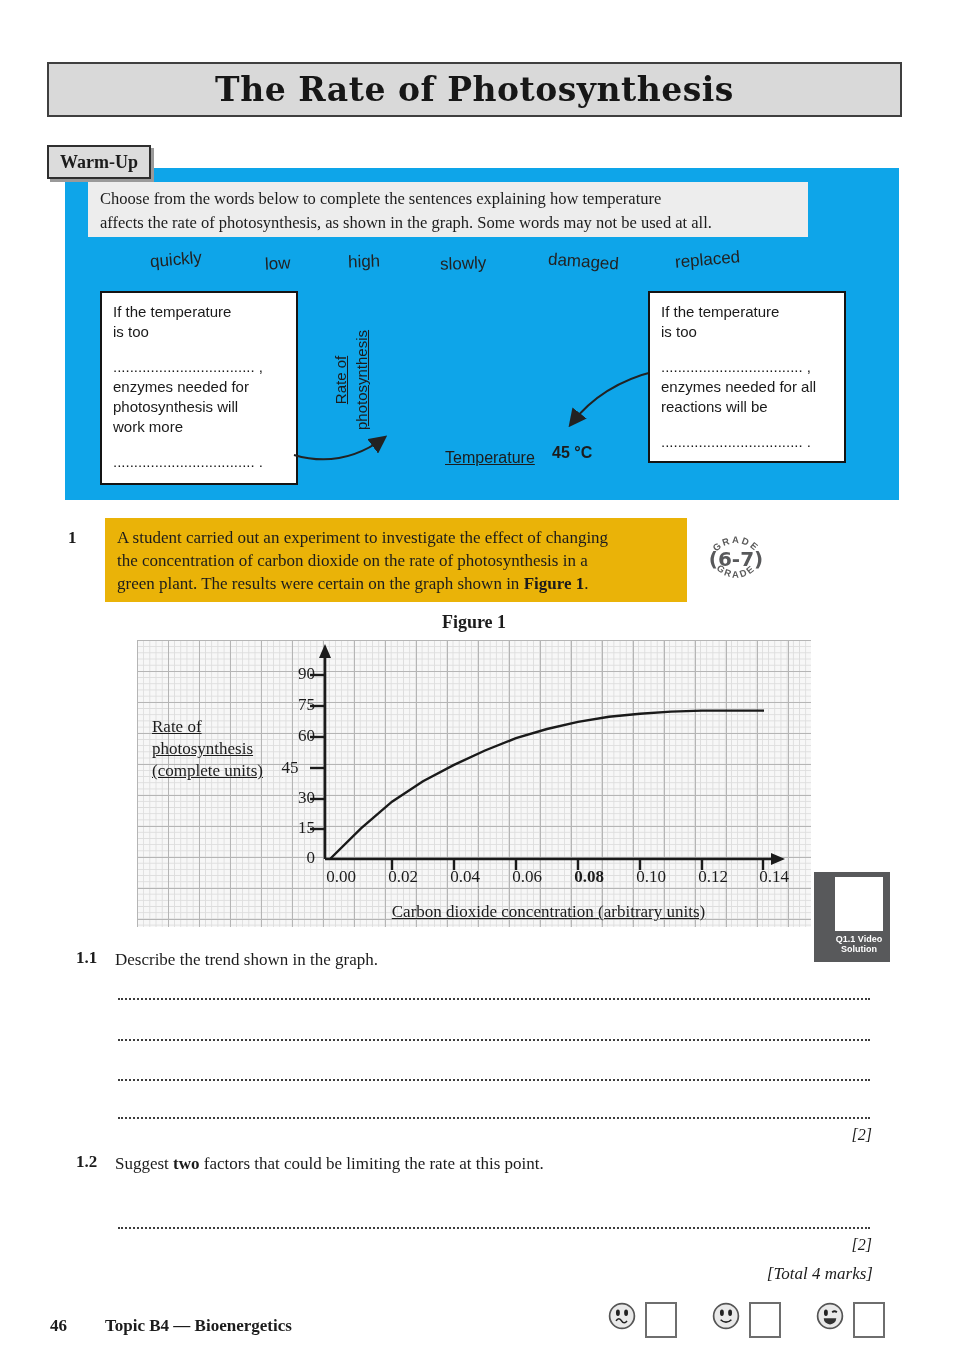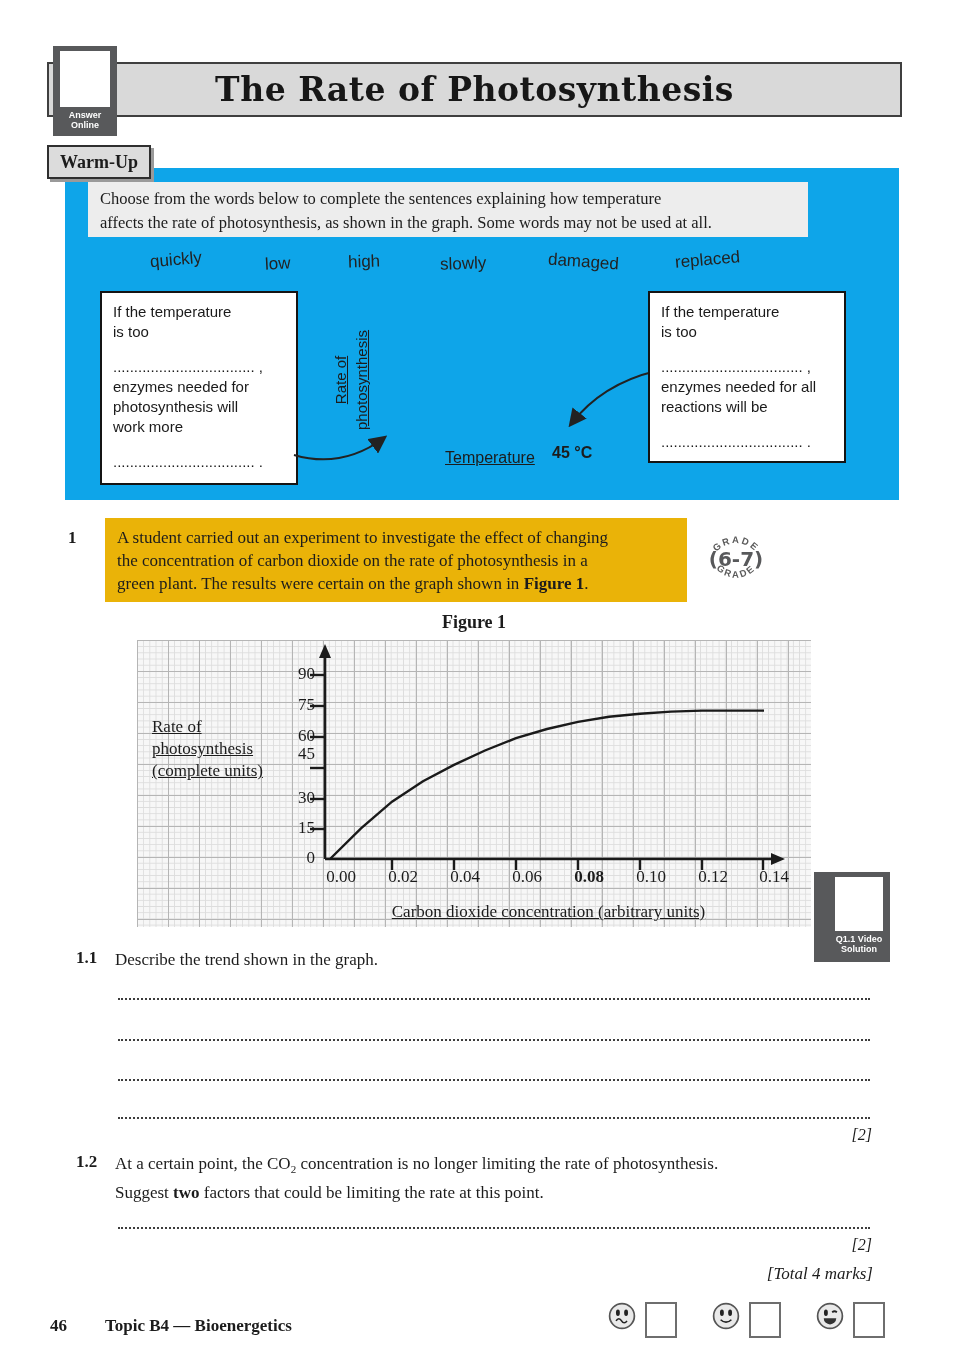--- a/index.html
+++ b/index.html
@@ -82,27 +82,20 @@
   .smiley-group{top:1302px;display:flex;align-items:flex-start;gap:9px;}
   .checkbox{width:28px;height:32px;background:#fff;border:2px solid #6e6e6e;}
 </style>
 </head>
 <body>
 
 <div class="page">
 
   <div class="abs header-bar">
     <div class="header-title">The Rate of Photosynthesis</div>
-  </div>
-  <div class="abs qr-box" style="left:53px;top:46px;width:64px;height:90px;z-index:4;">
-    <div class="qr-white" style="width:50px;height:56px;"></div>
-    <div class="qr-caption">
-      <div>Answer</div>
-      <div>Online</div>
-    </div>
   </div>
 
   <div class="abs warmup-tag">Warm-Up</div>
   <div class="abs warmup-panel">
     <div class="abs instruction-box">
       <div>Choose from the words below to complete the sentences explaining how temperature</div>
       <div>affects the rate of photosynthesis, as shown in the graph.  Some words may not be used at all.</div>
     </div>
     <div class="abs word-bank" style="left:0;top:82px;width:815px;height:30px;">
       <span class="wb0">quickly</span>
@@ -214,21 +207,21 @@
           <line x1="441" y1="219" x2="441" y2="230"></line>
         <line x1="503" y1="219" x2="503" y2="230"></line>
           <line x1="565" y1="219" x2="565" y2="230"></line>
         <line x1="626" y1="219" x2="626" y2="230"></line>
       </g>
       <path id="fig1-curve" d="M193.0,219.0 L224.0,188.3 L255.0,161.7 L286.0,141.2 L317.0,124.9 L348.0,110.5 L379.0,98.2 L410.0,89.0 L441.0,81.9 L472.0,76.8 L503.0,73.7 L534.0,71.6 L565.0,70.6 L596.0,70.6 L627.0,70.6" fill="none" stroke="#1a1a1a" stroke-width="2.4"></path>
     </svg>
     <span class="ytick" style="top:24px;">90</span>
     <span class="ytick" style="top:55px;">75</span>
     <span class="ytick" style="top:86px;">60</span>
-    <span class="ytick" style="top:104px;">45</span>
+    <span class="ytick" style="top:118px;text-align:center;">45</span>
     <span class="ytick" style="top:148px;">30</span>
     <span class="ytick" style="top:178px;">15</span>
     <span class="ytick" style="top:208px;">0</span>
     <span class="xtick" style="left:167px;">0.00</span>
     <span class="xtick" style="left:229px;">0.02</span>
     <span class="xtick" style="left:291px;">0.04</span>
     <span class="xtick" style="left:353px;">0.06</span>
     <span class="xtick" style="left:415px;font-weight:bold;">0.08</span>
     <span class="xtick" style="left:477px;">0.10</span>
     <span class="xtick" style="left:539px;">0.12</span>
@@ -253,21 +246,20 @@
   </div>
 
   <div class="abs answer-line" style="left:118px;top:998px;width:752px;"></div>
   <div class="abs answer-line" style="left:118px;top:1039px;width:752px;"></div>
   <div class="abs answer-line" style="left:118px;top:1079px;width:752px;"></div>
   <div class="abs answer-line" style="left:118px;top:1117px;width:752px;"></div>
   <div class="abs marks" style="right:89px;top:1126px;">[2]</div>
 
   <div class="abs qnum" style="left:76px;top:1152px;">1.2</div>
   <div class="abs qtext" style="left:115px;top:1152px;width:720px;">
-    <div><span>At a certain point, the CO</span><sub class="co2">2</sub><span> concentration is no longer limiting the rate of photosynthesis.</span></div>
     <div><span>Suggest </span><b>two</b><span> factors that could be limiting the rate at this point.</span></div>
   </div>
   <div class="abs answer-line" style="left:118px;top:1227px;width:752px;"></div>
   <div class="abs marks" style="right:89px;top:1236px;">[2]</div>
   <div class="abs marks" style="right:88px;top:1264px;font-size:17px;">[Total 4 marks]</div>
 
   <div class="abs footer-page">46</div>
   <div class="abs footer-topic">Topic B4 — Bioenergetics</div>
 
   <div class="abs smiley-group" style="left:608px;">

